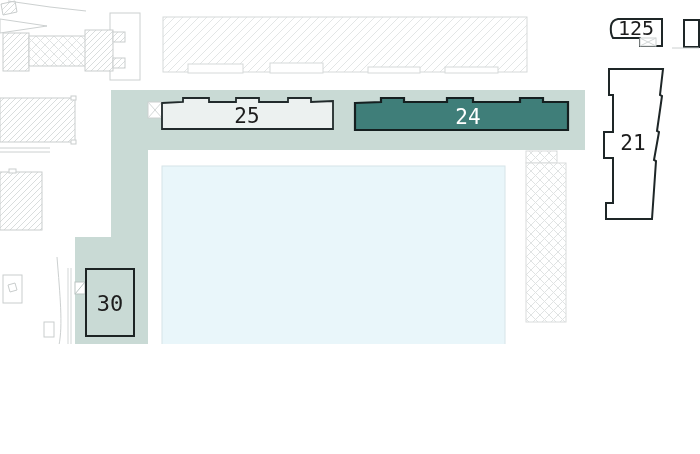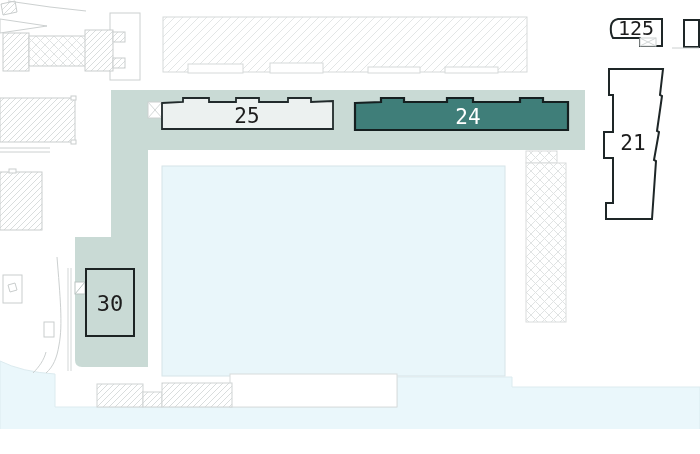--- a/index.html
+++ b/index.html
@@ -1,16 +1,16 @@
 <!DOCTYPE html>
 <html><head>
 <meta charset="utf-8">
 <style>
   html,body{margin:0;padding:0;background:#ffffff;}
-  .stage{position:relative;width:700px;height:429px;overflow:hidden;background:#15803d;}
+  .stage{position:relative;width:700px;height:344px;overflow:hidden;background:#15803d;}
   svg{display:block;}
   .bldg-label{font-family:"DejaVu Sans Mono","Liberation Mono",monospace;font-weight:500;}
   .gray-line{stroke:#ccd0d0;stroke-width:1;fill:none;}
 </style>
 </head>
 <body>
 
 <div class="stage">
 <svg width="700" height="454" viewBox="0 0 700 454">
   <defs>

